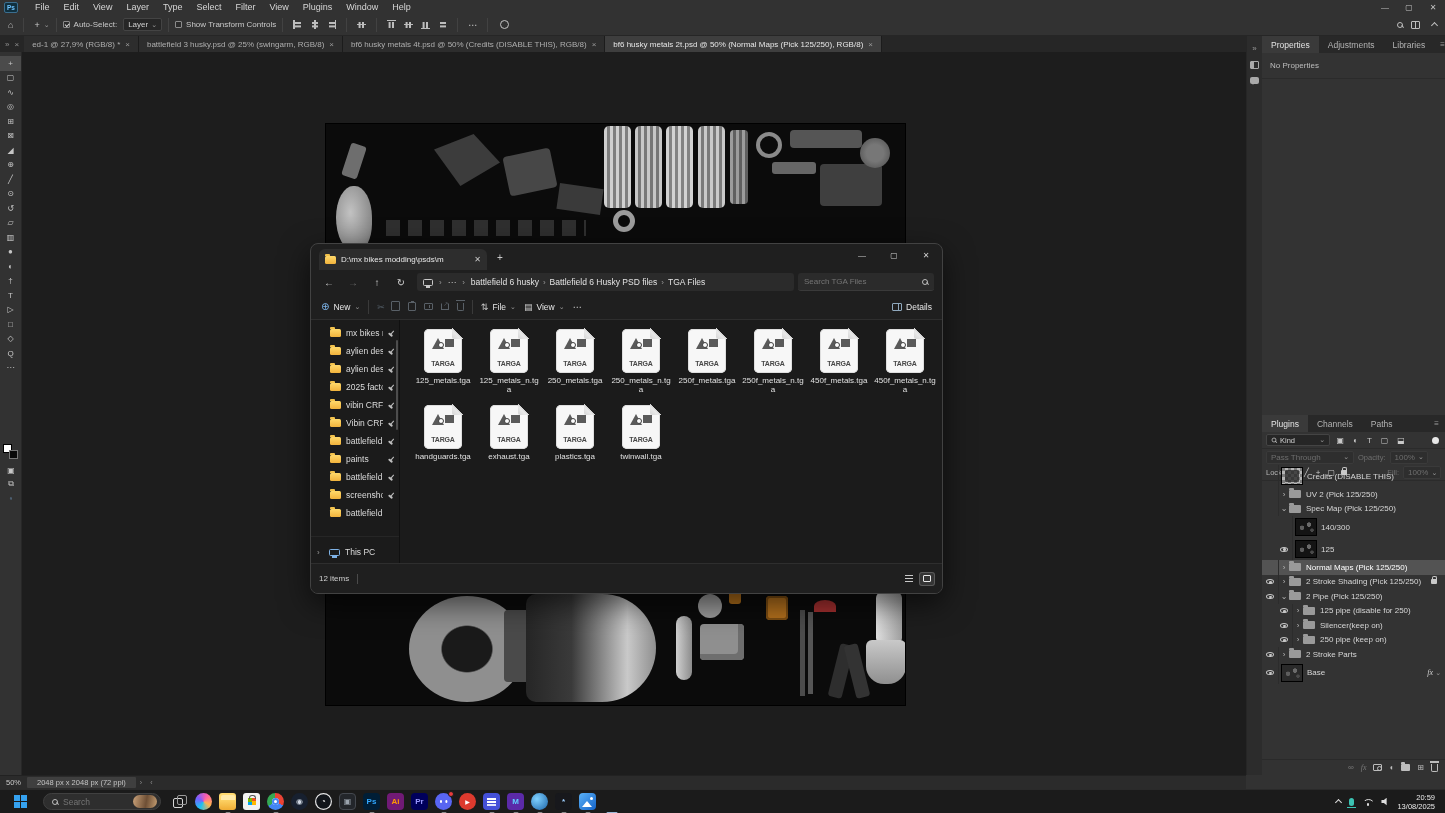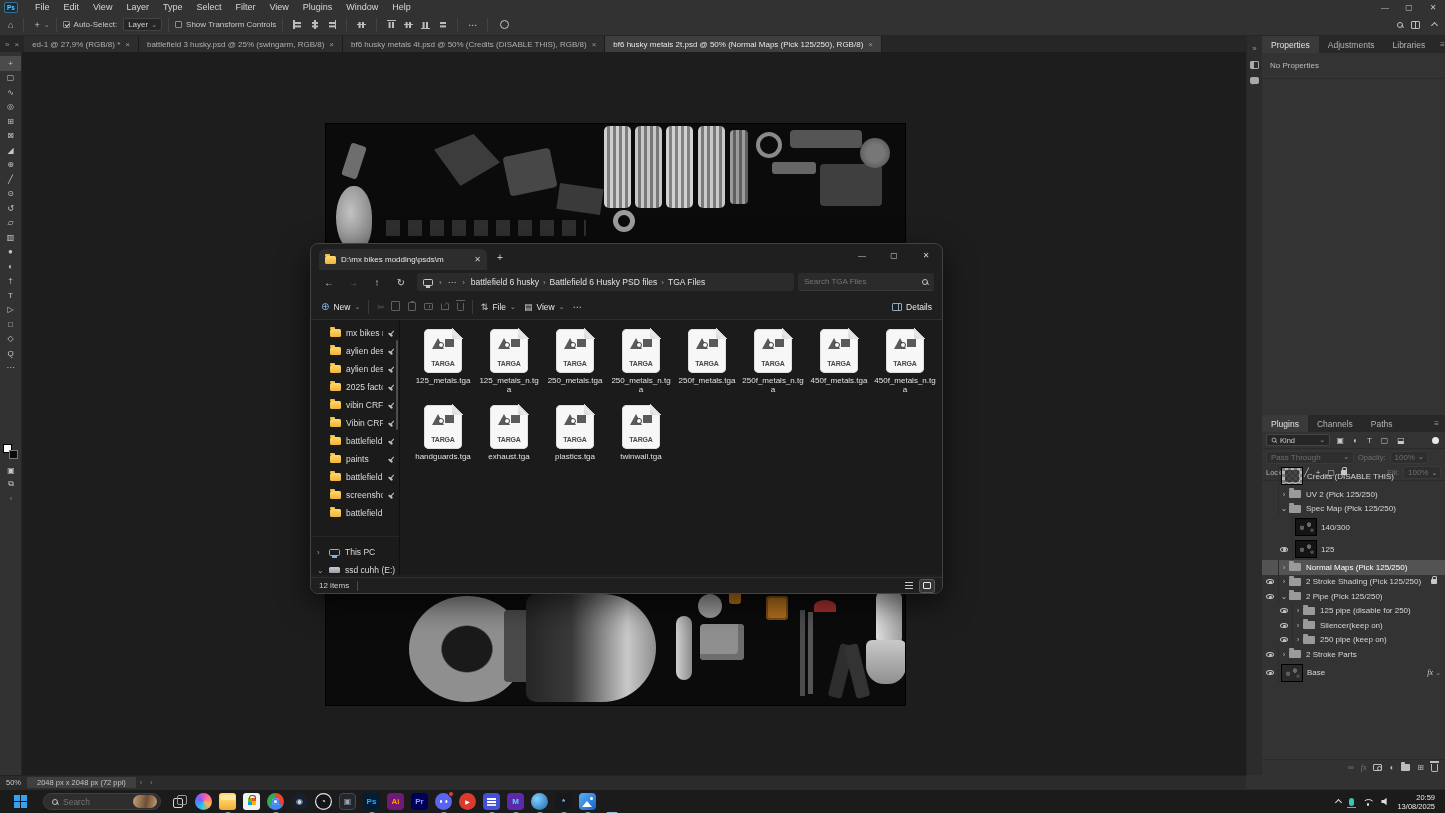--- a/index.html
+++ b/index.html
@@ -191,21 +191,21 @@
   .xf-cell{display:flex;flex-direction:column;align-items:center;padding-top:3px}
   .tga{width:38px;height:44px;background:#f7f7f7;border-radius:5px;position:relative;box-shadow:inset 0 0 0 1px #dedede}
   .tga-fold{position:absolute;top:-1px;right:-1px;width:11px;height:11px;border-radius:0 5px 0 2px;
     background:linear-gradient(225deg,#1b1b1b 46%,#cfcfcf 48%,#e9e9e9 60%,#d4d4d4)}
   .tga-logo{position:absolute;top:8px;left:50%;transform:translateX(-50%);width:22px;height:13px}
   .tga-tri{position:absolute;left:0;top:1px;width:0;height:0;border-left:6.5px solid transparent;border-right:6.5px solid transparent;border-bottom:11px solid #5a5a5a}
   .tga-sq{position:absolute;right:0;top:2px;width:9px;height:8px;background:#5a5a5a}
   .tga-ci{position:absolute;left:6px;top:5px;width:6px;height:6px;border-radius:50%;background:#fdfdfd;border:1.6px solid #3f3f3f}
   .tga-text{position:absolute;bottom:6px;width:100%;text-align:center;font-size:7px;font-weight:bold;color:#474747;letter-spacing:-0.2px}
   .xf-name{margin-top:3px;font-size:8px;color:#e0e0e0;text-align:center;line-height:9px;max-width:62px;word-break:break-all}
-  .xw-status{position:absolute;left:0;right:0;bottom:0;height:16px;background:#1f1f1f;border-top:1px solid #2e2e2e;
+  .xw-status{position:absolute;left:0;right:0;bottom:0;height:30px;background:#1f1f1f;border-top:1px solid #2e2e2e;
     display:flex;align-items:center;padding:0 8px;font-size:8px;color:#cfcfcf}
   .xstat-sep{width:1px;height:10px;background:#4a4a4a;margin-left:8px}
   .viewtg{margin-left:auto;display:flex;gap:4px}
   .vt{width:14px;height:12px;border-radius:2px;display:flex;align-items:center;justify-content:center}
   .vt.on{background:#353535;box-shadow:0 0 0 1px #5a5a5a}
   .vt-list{width:8px;height:7px;background:repeating-linear-gradient(180deg,#c9c9c9 0 1.2px,transparent 1.2px 3px)}
   .vt-thumb{width:8px;height:7px;border:1.2px solid #e8e8e8;border-radius:1px}
   
   #taskbar{position:absolute;left:0;bottom:0;width:100%;height:24px;background:#1b1b1b;border-top:1px solid #2a2a2a;
     display:flex;align-items:center}

